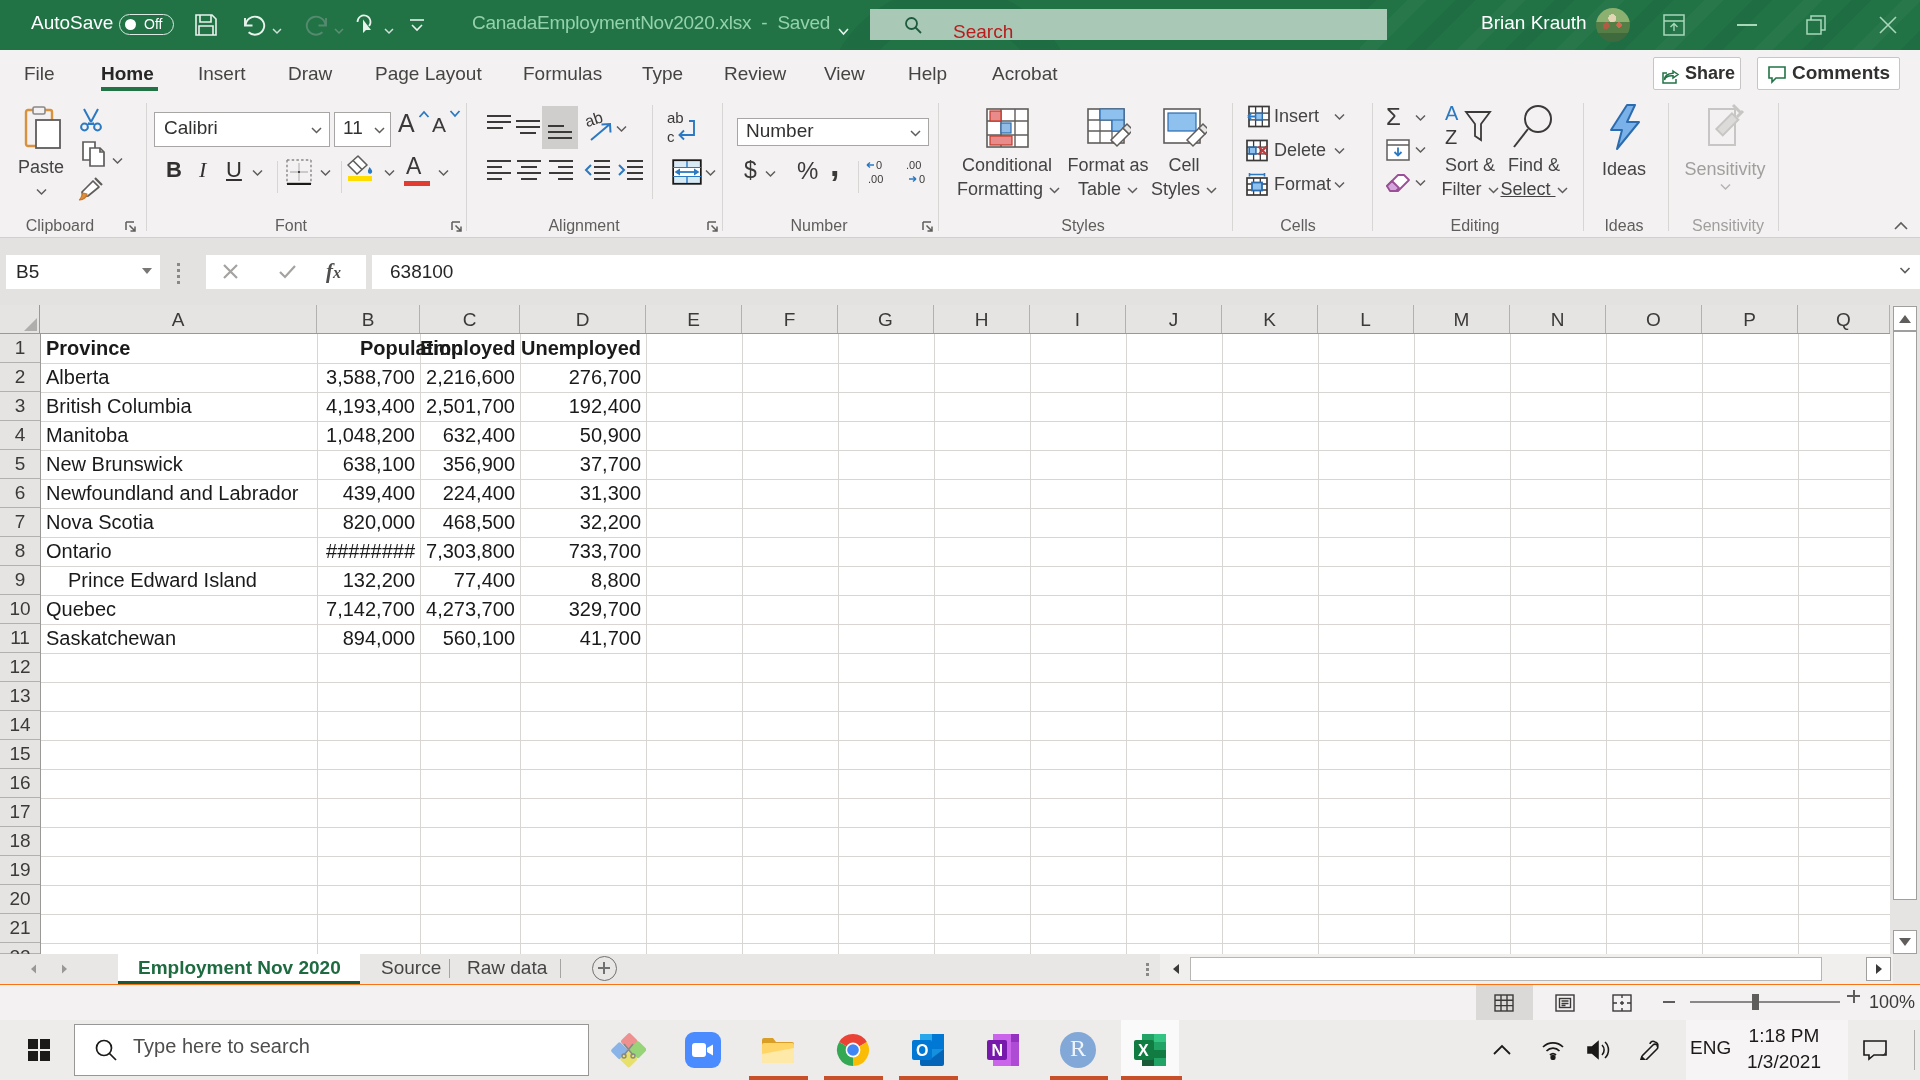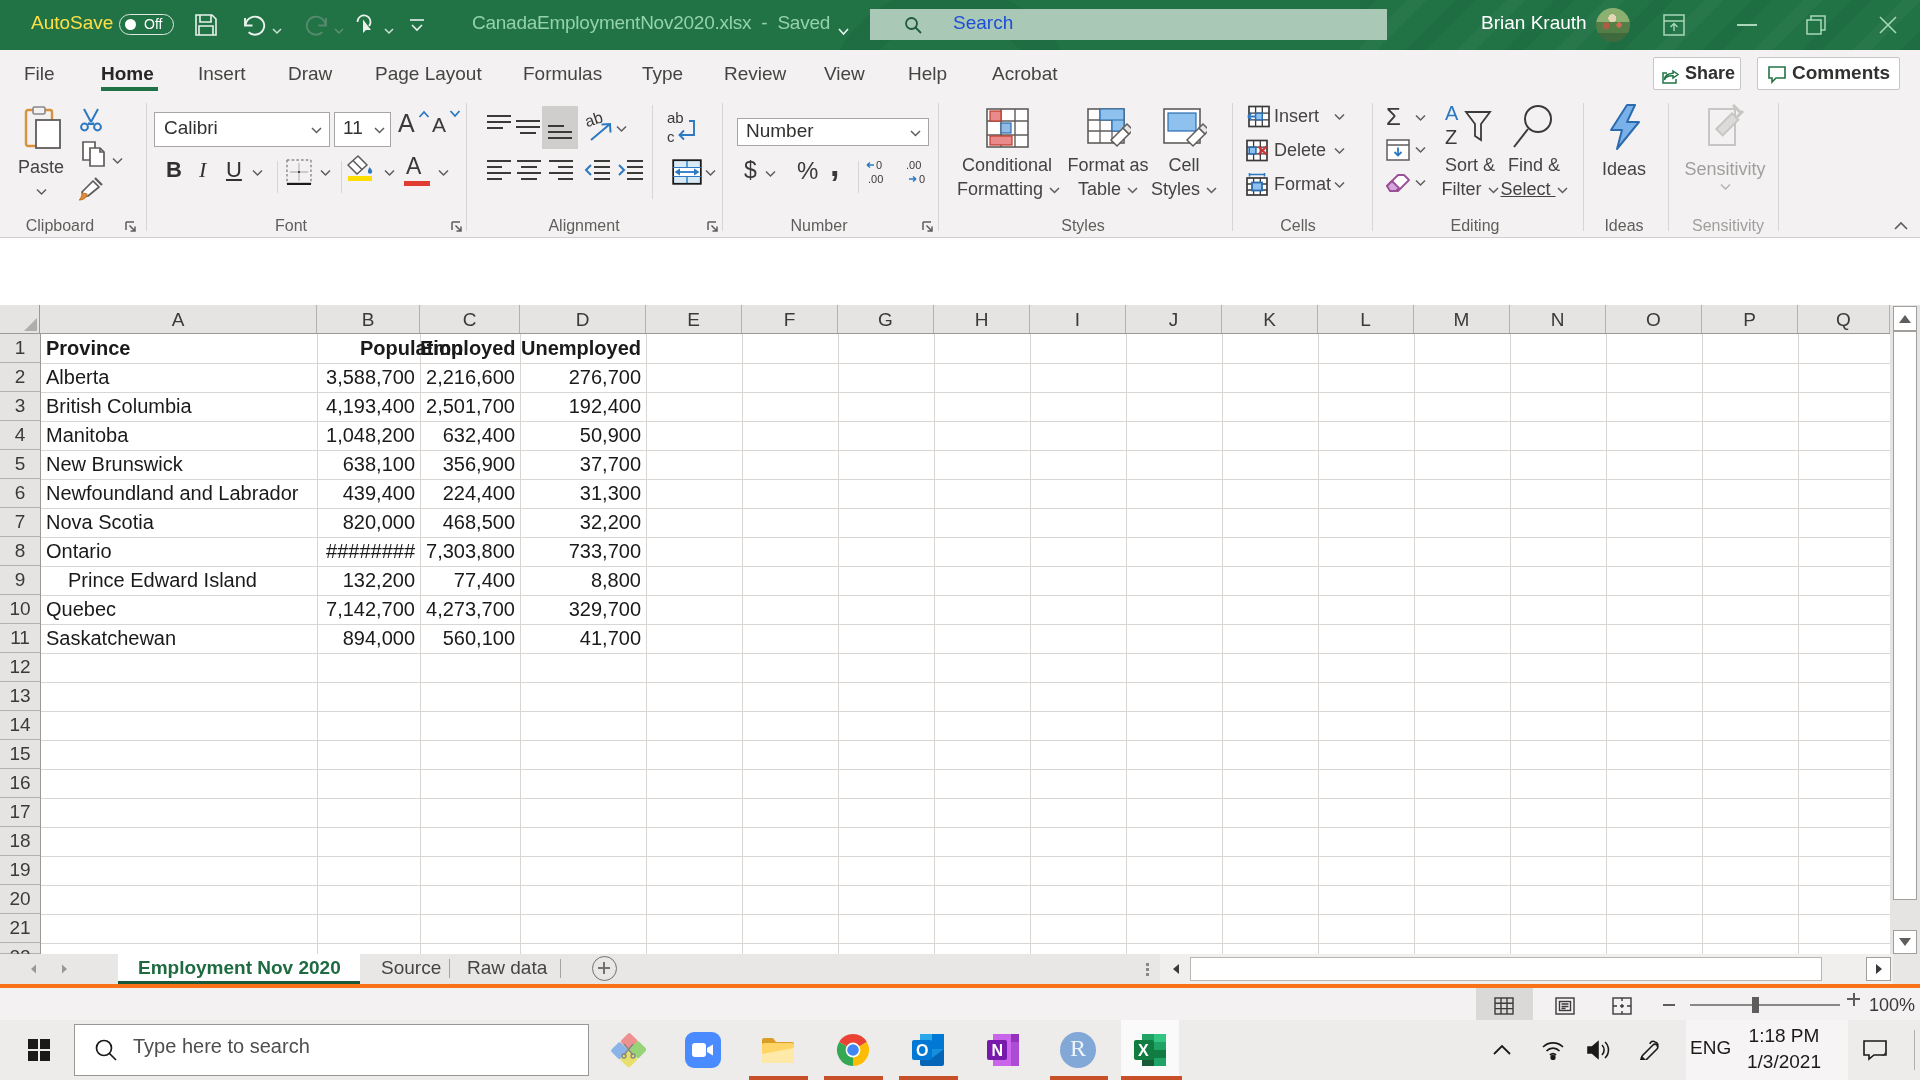--- a/index.html
+++ b/index.html
@@ -30,47 +30,47 @@
 #grid { position:absolute; left:0; top:305px; width:1920px; height:649px; background:#fff; }
 .colhdr { position:absolute; top:0; height:29px; background:#e6e4e2; border-right:1px solid #b3b1af; color:#3b3a39; font-size:19px; text-align:center; line-height:29px; }
 .rowhdr { position:absolute; left:0; width:40px; height:29px; background:#e6e4e2; border-bottom:1px solid #b3b1af; color:#3b3a39; font-size:19px; text-align:center; line-height:28px; }
 .vline { position:absolute; width:1px; background:#d8d5d3; }
 .cell { position:absolute; height:29px; line-height:29px; font-size:20px; color:#1a1a1a; white-space:nowrap; }
 .num { text-align:right; }
 
 
 #sheetbar { position:absolute; left:0; top:954px; width:1920px; height:30px; background:#e9e7e5; }
 
-#statusbar { position:absolute; left:0; top:984px; width:1920px; height:36px; background:#f3f1f1; border-top:4px solid #f97316; }
+#statusbar { position:absolute; left:0; top:984px; width:1920px; height:36px; background:#f3f1f1; border-top:1px solid #f97316; }
 
 #taskbar { position:absolute; left:0; top:1020px; width:1920px; height:60px; background:#eeeceb; }
 .tbicon { position:absolute; top:12px; width:36px; height:36px; }
 .tbbar { position:absolute; top:56px; height:4px; background:#c75029; }
 </style>
 </head>
 <body>
 <div id="stage">
 
 <div id="titlebar">
   <div class="abs" style="left:1360px;top:0;width:560px;height:50px;background:
      repeating-linear-gradient(315deg, rgba(10,50,30,0.09) 0 14px, rgba(0,0,0,0) 14px 34px, rgba(255,255,255,0.03) 34px 48px, rgba(0,0,0,0) 48px 70px);"></div>
   <div class="abs" style="left:840px;top:0;width:220px;height:50px;background:
      radial-gradient(circle at 110px 115px, transparent 0 95px, rgba(10,50,30,0.10) 96px 128px, transparent 129px);"></div>
 
-  <div class="abs" style="left:31px;top:12px;font-size:19px;color:#fde047;">AutoSave</div>
+  <div class="abs" style="left:31px;top:12px;font-size:19px;color:#ffffff;">AutoSave</div>
   <div class="abs" style="left:119px;top:14px;width:55px;height:21px;border:1.5px solid #dbe9e0;border-radius:11px;">
      <div class="abs" style="left:5px;top:3.5px;width:11px;height:11px;border-radius:50%;background:#fff;"></div>
      <div class="abs" style="left:24px;top:1px;font-size:14px;color:#fff;">Off</div>
   </div>
   <div id="searchbox">
     <svg class="abs" style="left:33px;top:6px;" width="20" height="20" viewBox="0 0 20 20">
           <circle cx="8.5" cy="8.5" r="5.5" fill="none" stroke="#1d5b3c" stroke-width="1.8"></circle>
           <line x1="12.5" y1="12.5" x2="18" y2="18" stroke="#1d5b3c" stroke-width="1.8"></line>
         </svg>
-    <div class="abs" style="left:83px;top:3px;font-size:19px;color:#1d4ed8;">Search</div>
+    <div class="abs" style="left:83px;top:12px;font-size:19px;color:#b91c1c;">Search</div>
   </div>
 
   <svg class="abs" style="left:194px;top:13px;" width="24" height="24" viewBox="0 0 24 24" fill="none" stroke="#e9f2ec" stroke-width="1.6">
     <path d="M2 2 h16 l4 4 v16 h-20 z"></path>
         <path d="M6 2 v7 h11 v-7"></path>
         <path d="M5 22 v-9 h14 v9"></path>
   </svg>
 
   <svg class="abs" style="left:242px;top:15px;" width="26" height="22" viewBox="0 0 26 22" fill="none" stroke="#e9f2ec" stroke-width="1.9">
     <path d="M3 3 v7.5 h7.5"></path>
@@ -476,20 +476,39 @@
   <div class="gsep" style="left:466px;"></div>
   <div class="gsep" style="left:722px;"></div>
   <div class="gsep" style="left:938px;"></div>
   <div class="gsep" style="left:1232px;"></div>
   <div class="gsep" style="left:1372px;"></div>
   <div class="gsep" style="left:1583px;"></div>
   <div class="gsep" style="left:1668px;"></div>
   <div class="gsep" style="left:1778px;"></div>
 </div>
 
+<div id="fbar">
+  <div class="abs" style="left:6px;top:17px;width:154px;height:34px;background:#fff;"></div>
+  <div class="abs" style="left:16px;top:23px;font-size:19px;color:#262626;">B5</div>
+  <div class="abs" style="left:142px;top:30px;width:0;height:0;border-left:5px solid transparent;border-right:5px solid transparent;border-top:6px solid #797775;"></div>
+  <div class="abs" style="left:177px;top:25px;width:3px;height:3px;background:#8a8886;box-shadow:0 6px #8a8886,0 12px #8a8886,0 18px #8a8886;"></div>
+  <div class="abs" style="left:206px;top:17px;width:160px;height:34px;background:#fff;"></div>
+  <svg class="abs" style="left:222px;top:25px;" width="17" height="17" viewBox="0 0 17 17" stroke="#a5a3a1" stroke-width="2.2">
+        <path d="M2 2 L15 15 M15 2 L2 15"></path>
+      </svg>
+  <svg class="abs" style="left:278px;top:25px;" width="19" height="17" viewBox="0 0 19 17" fill="none" stroke="#a5a3a1" stroke-width="2.2">
+        <path d="M2 9 L7 14 L17 3"></path>
+      </svg>
+  <div class="abs" style="left:326px;top:21px;font-size:21px;font-style:italic;font-family:'Liberation Serif',serif;font-weight:700;color:#504e4c;">f<span style="font-size:16px;">x</span></div>
+  <div class="abs" style="left:372px;top:17px;width:1548px;height:34px;background:#fff;"></div>
+  <div class="abs" style="left:390px;top:23px;font-size:19px;color:#262626;">638100</div>
+  <svg class="abs" style="left:1899px;top:28px;" width="12" height="9" viewBox="0 0 12 9">
+        <path d="M1.5 2 l4.5 4.5 4.5-4.5" fill="none" stroke="#5f5d5b" stroke-width="1.6"></path>
+      </svg>
+</div>
 
 <div id="grid">
 <div class="abs" style="left:0;top:0;width:40px;height:29px;background:#e6e4e2;border-right:1px solid #9b9998;border-bottom:1px solid #9b9998;"></div>
 <div class="abs" style="left:24px;top:13px;width:0;height:0;border-left:13px solid transparent;border-bottom:13px solid #b0aeac;"></div>
 <div class="colhdr" style="left:40px;width:277px;">A</div>
 <div class="colhdr" style="left:317px;width:103px;">B</div>
 <div class="colhdr" style="left:420px;width:100px;">C</div>
 <div class="colhdr" style="left:520px;width:126px;">D</div>
 <div class="colhdr" style="left:646px;width:96px;">E</div>
 <div class="colhdr" style="left:742px;width:96px;">F</div>

